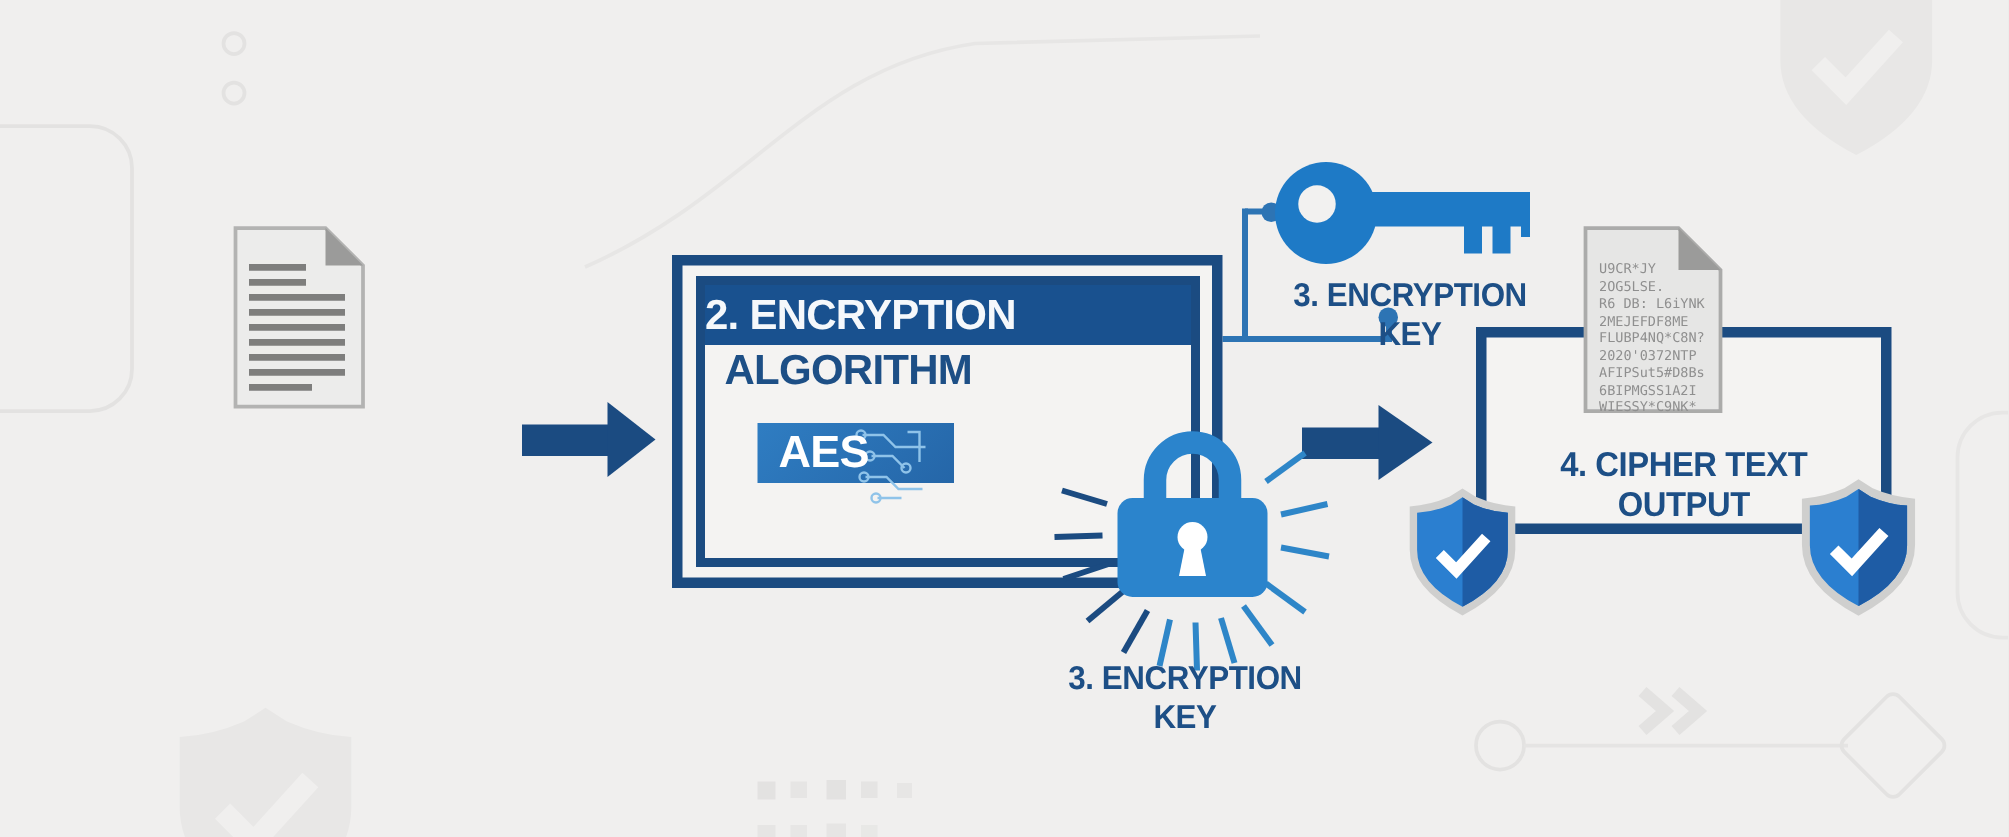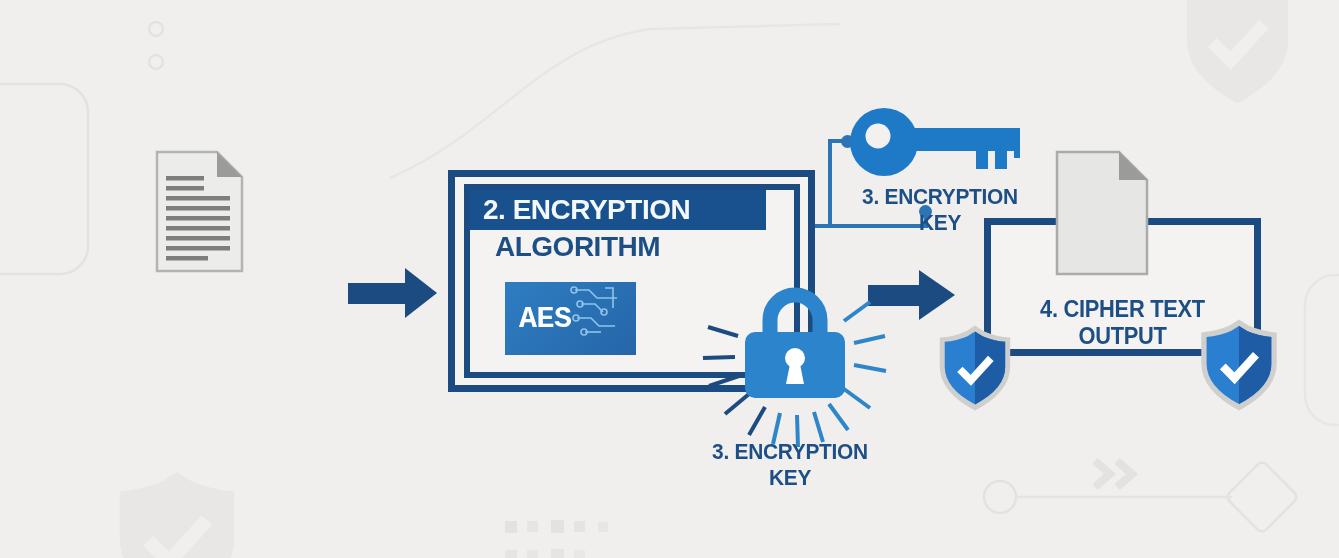--- a/index.html
+++ b/index.html
@@ -16,28 +16,28 @@
   .box-label{
     position:absolute; width:100%; text-align:center;
     color:#1d4f86; font-weight:bold; font-size:23px; letter-spacing:-0.3px;
     transform:scaleX(0.95);
   }
   
   .algo-outer{position:absolute; left:448px; top:170px; width:353px; height:208px;
     border:7px solid #1b4b81; background:#f4f3f2; z-index:2;}
   .algo-inner{position:absolute; left:464px; top:184px; width:324px; height:182px;
     border:6px solid #1b4b81; z-index:2;}
-  .algo-band{position:absolute; left:470px; top:190px; width:296px; height:40px;
+  .algo-band{position:absolute; left:470px; top:190px; width:324px; height:40px;
     background:#19518f; z-index:3; color:#f5f8fb; font-weight:bold; font-size:28px;
-    line-height:40px; padding-left:13px; box-sizing:border-box; letter-spacing:-0.5px;}
+    line-height:40px; box-sizing:border-box; letter-spacing:-0.5px;}
   .algo-line2{position:absolute; left:483px; top:231px; z-index:3;
-    color:#1d4f86; font-weight:bold; font-size:28px; letter-spacing:-0.5px;margin-left:12px;}
-  .chip{position:absolute; top:282px; width:117px; height:73px; z-index:3;
+    color:#1d4f86; font-weight:bold; font-size:28px; letter-spacing:-0.5px;}
+  .chip{position:absolute; top:282px; width:117px; height:40px; z-index:3;
     color:#ffffff; font-weight:bold; font-size:30px; letter-spacing:-0.5px;
-    display:flex; align-items:center;font-family:Liberation Mono, monospace;}
+    display:flex; align-items:center;}
   .chip svg{position:absolute; left:0; top:0;}
   .chip .chip-label{position:relative; z-index:2;}
   
   .arrow{position:absolute; z-index:2;}
   .arrow .shaft{position:absolute; background:#1b4b81; top:15px; height:21px; left:0;}
   .arrow .head{position:absolute; width:0; height:0; top:0;
     border-top:25px solid transparent; border-bottom:25px solid transparent;
     border-left:32px solid #1b4b81;}
   
   .conn{position:absolute; background:#2d74b4; z-index:1;}
@@ -196,20 +196,31 @@
 
   <div class="flow-box" style="left:984px;top:218px;width:263px;height:124px;">
     <div class="box-label" style="top:71px;">4. CIPHER TEXT OUTPUT</div>
   </div>
 
   <div class="abs icon" style="left:1053px;top:149px;width:98px;height:128px;">
     <svg width="98" height="128" viewBox="0 0 98 128" style="position:absolute;left:0;top:0;">
       <path d="M4 3 H66 L94 31 V125 H4 Z" fill="#e6e6e5" stroke="#ababaa" stroke-width="2.5"></path>
       <path d="M66 3 L94 31 H66 Z" fill="#9b9b9a"></path>
     </svg>
+    <div class="cipher-lines">
+      <div>U9CR*JY</div>
+      <div>2OG5LSE.</div>
+      <div>R6 DB: L6iYNK</div>
+      <div>2MEJEFDF8ME</div>
+      <div>FLUBP4NQ*C8N?</div>
+      <div>2020'0372NTP</div>
+      <div>AFIPSut5#D8Bs</div>
+      <div>6BIPMGSS1A2I</div>
+      <div>WIESSY*C9NK*</div>
+    </div>
   </div>
 
   <svg class="abs icon" style="left:935px;top:323px;" width="80" height="90" viewBox="0 0 100 112">
     <path d="M50 3 L61 10 Q77 17 94 18 L94 54 Q94 86 50 109 Q6 86 6 54 L6 18 Q23 17 39 10 Z" fill="#cfcfce"></path>
     <g transform="translate(50,56) scale(0.86) translate(-50,-56)">
       <clipPath id="clipL">
           <path d="M50 3 L61 10 Q77 17 94 18 L94 54 Q94 86 50 109 Q6 86 6 54 L6 18 Q23 17 39 10 Z"></path>
         </clipPath>
       <path d="M50 3 L61 10 Q77 17 94 18 L94 54 Q94 86 50 109 Q6 86 6 54 L6 18 Q23 17 39 10 Z" fill="#2b7fd0"></path>
       <rect x="50" y="0" width="50" height="112" fill="#1e5ca5" clip-path="url(#clipL)"></rect>

